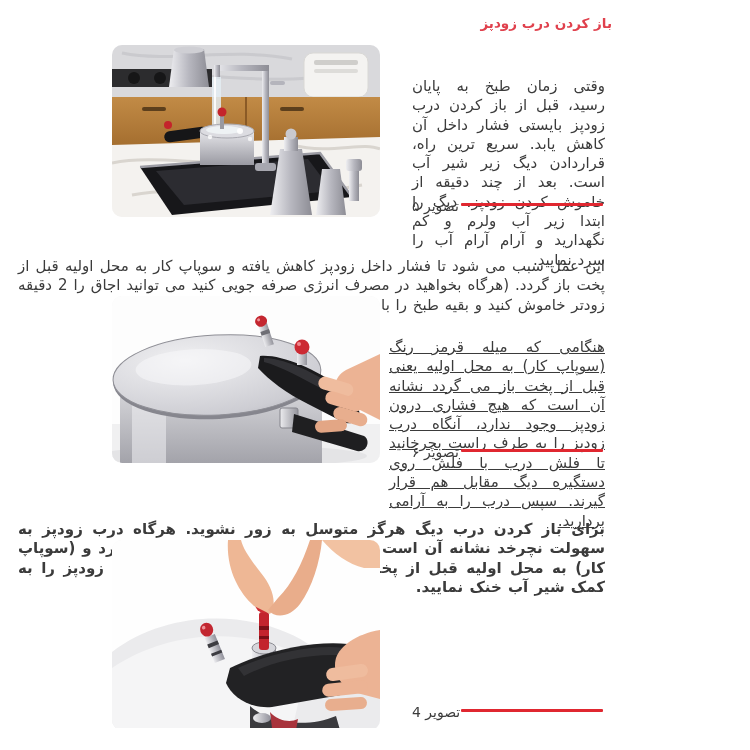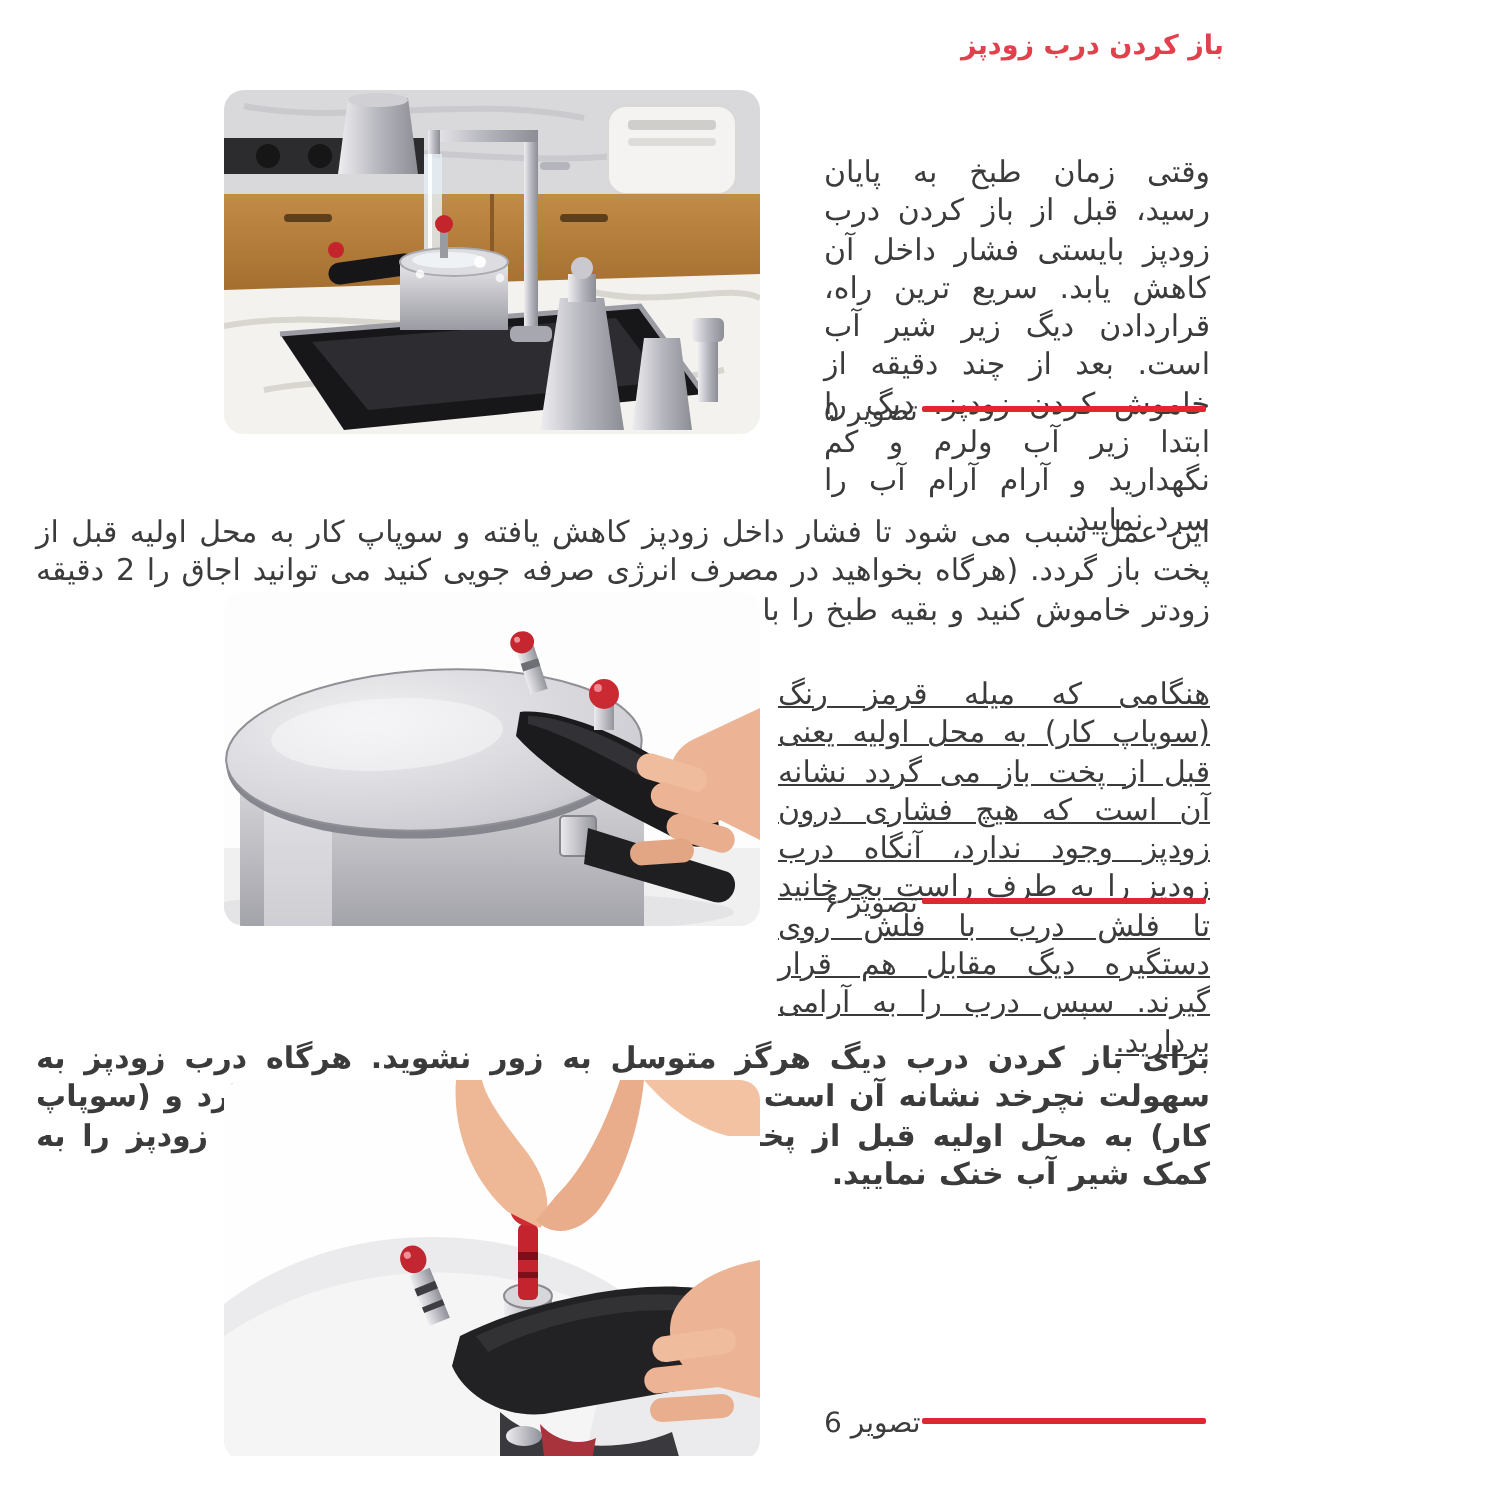--- a/index.html
+++ b/index.html
@@ -236,16 +236,16 @@
       <rect x="210" y="142" width="46" height="13" rx="6.5" fill="#ecb394" transform="rotate(-6 233 148)"></rect>
       <rect x="213" y="158" width="42" height="12" rx="6" fill="#e8ae8e" transform="rotate(-4 234 164)"></rect>
 
       <path d="M138,166 C158,184 196,188 224,176 L228,190 L138,190 Z" fill="#3a3a3e"></path>
       <path d="M158,172 C166,181 178,183 186,179 L184,190 L160,188 Z" fill="#a8333c"></path>
       <ellipse cx="150" cy="178" rx="9" ry="5" fill="url(#steel7)"></ellipse>
     </svg>
   </div>
 
 
-  <div class="caption-label cap7-label">تصویر 6</div>
+  <div class="caption-label cap7-label">تصویر 4</div>
   <div class="caption-rule cap7-rule"></div>
 
 </div>
 
 </body></html>

